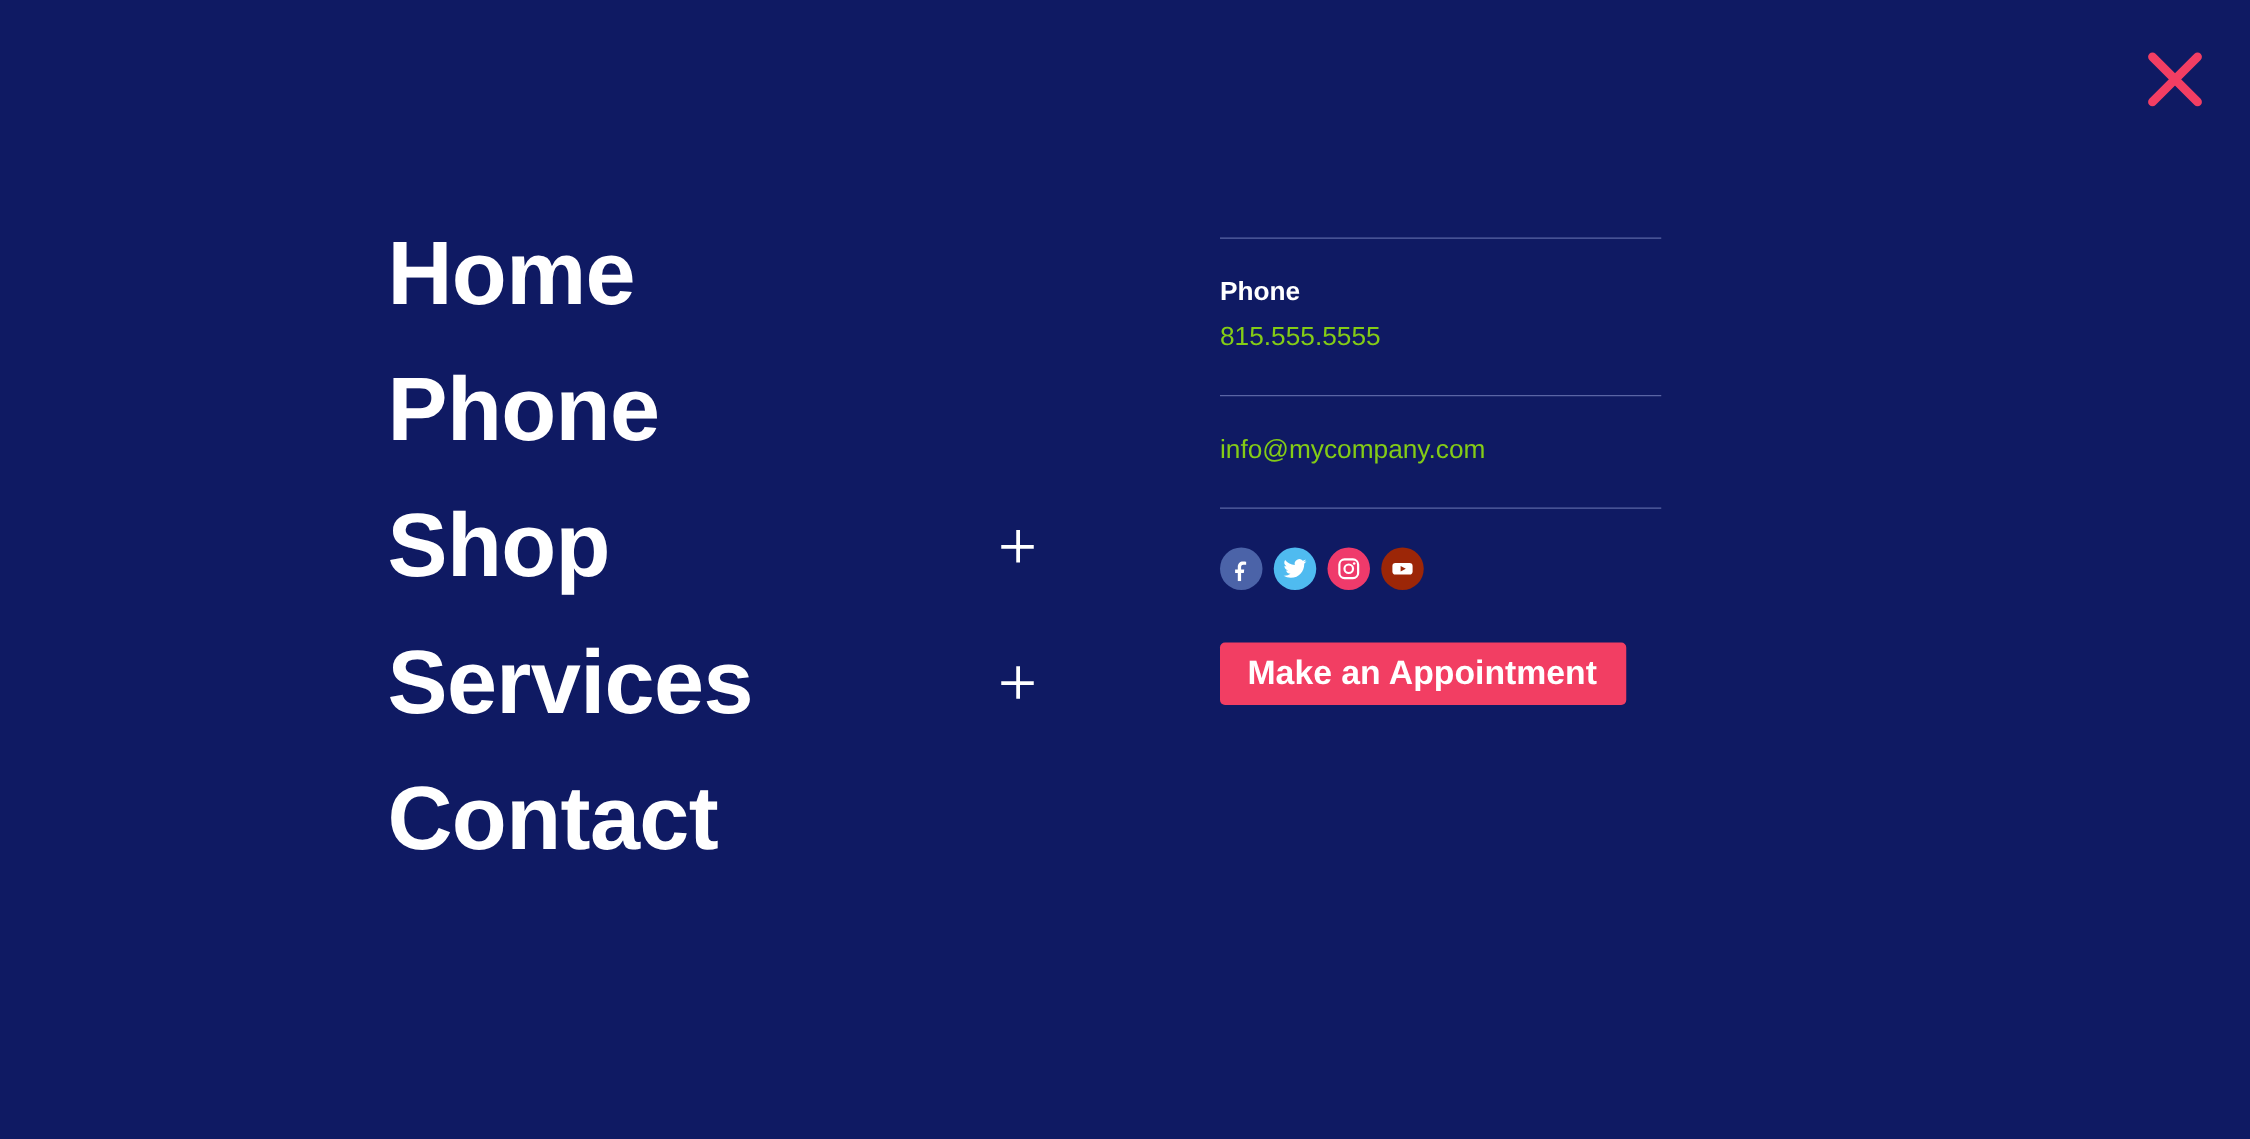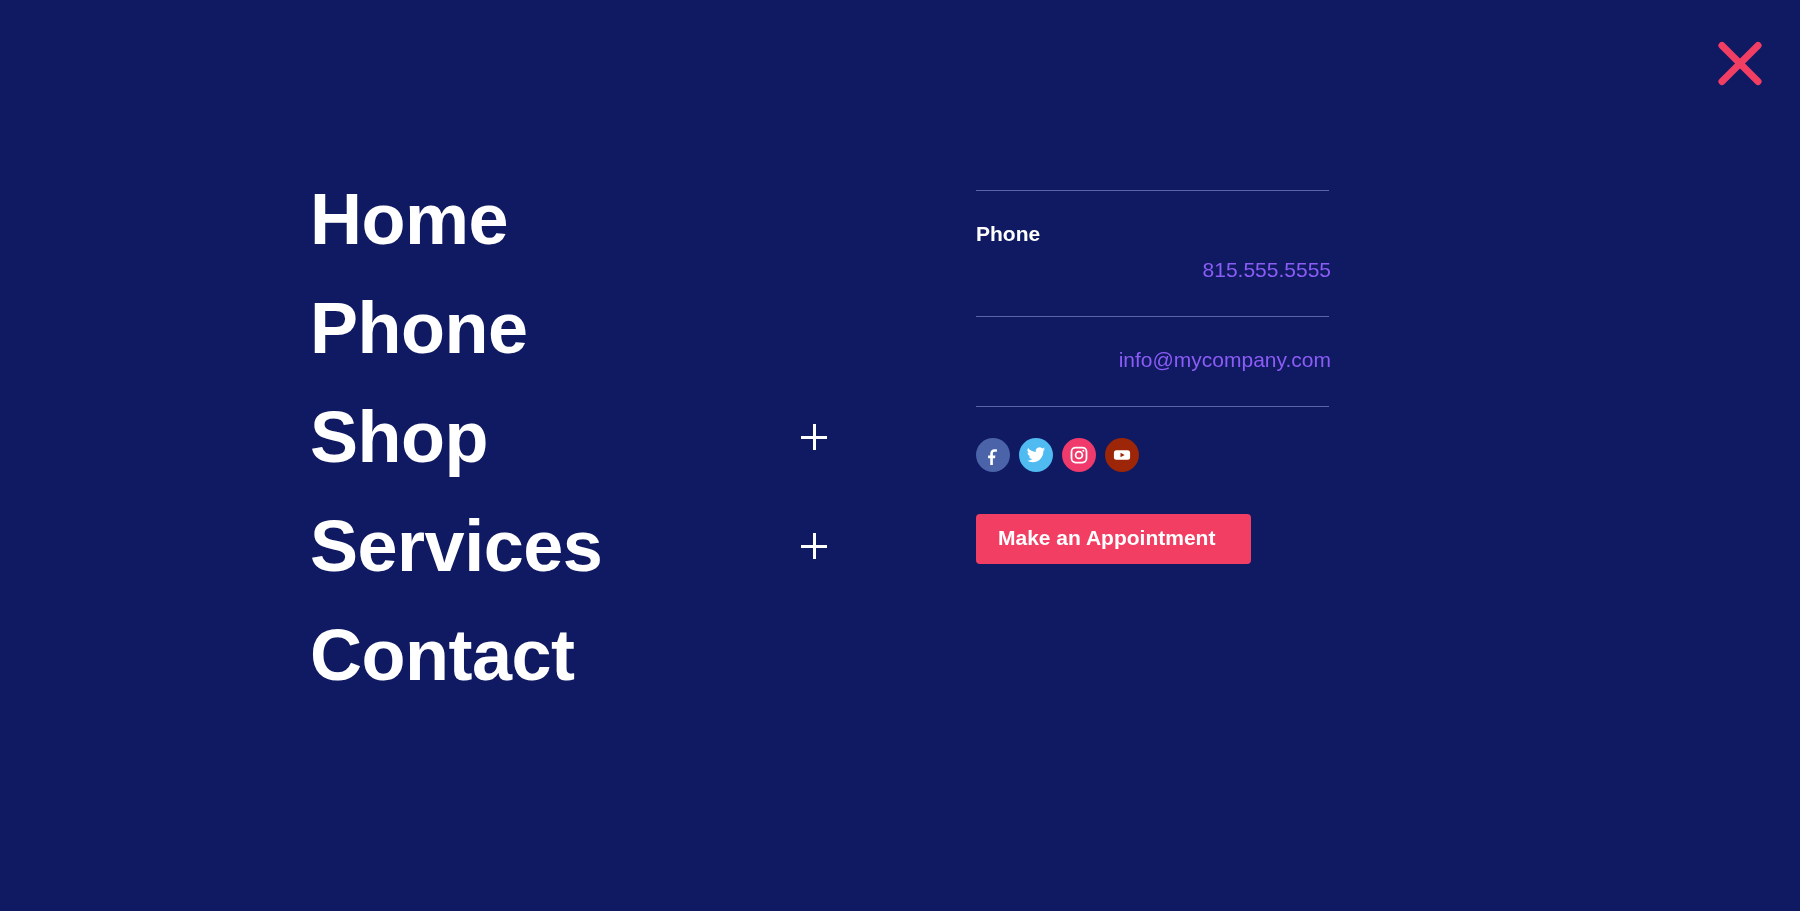--- a/index.html
+++ b/index.html
@@ -122,24 +122,23 @@
     font-size: 21px;
     line-height: 30px;
     font-weight: 600;
     color: #ffffff;
     margin: 0 0 6px 0;
   }
   .contact-value {
     font-size: 21px;
     line-height: 30px;
     font-weight: 400;
-    color: #8b5cf6;
+    color: #84cc16;
     margin: 0;
     cursor: pointer;
-    text-align: right;
   }
 
   
   .social-row {
     display: flex;
     gap: 9px;
     padding-top: 31px;
   }
   .social-icon {
     width: 34px;
@@ -150,24 +149,24 @@
     justify-content: center;
     cursor: pointer;
     flex: none;
   }
   .social-icon svg { display: block; }
 
   
   .cta {
     display: inline-block;
     margin-top: 42px;
-    padding: 13px 36px 15px 22px;
+    padding: 13px 23px 15px 22px;
     background: #f23e63;
     color: #ffffff;
-    font-size: 21px;
+    font-size: 27px;
     font-weight: 700;
     line-height: 22px;
     border: 0;
     border-radius: 4px;
     cursor: pointer;
     font-family: "Liberation Sans", sans-serif;
   }
 </style>
 </head>
 <body>

